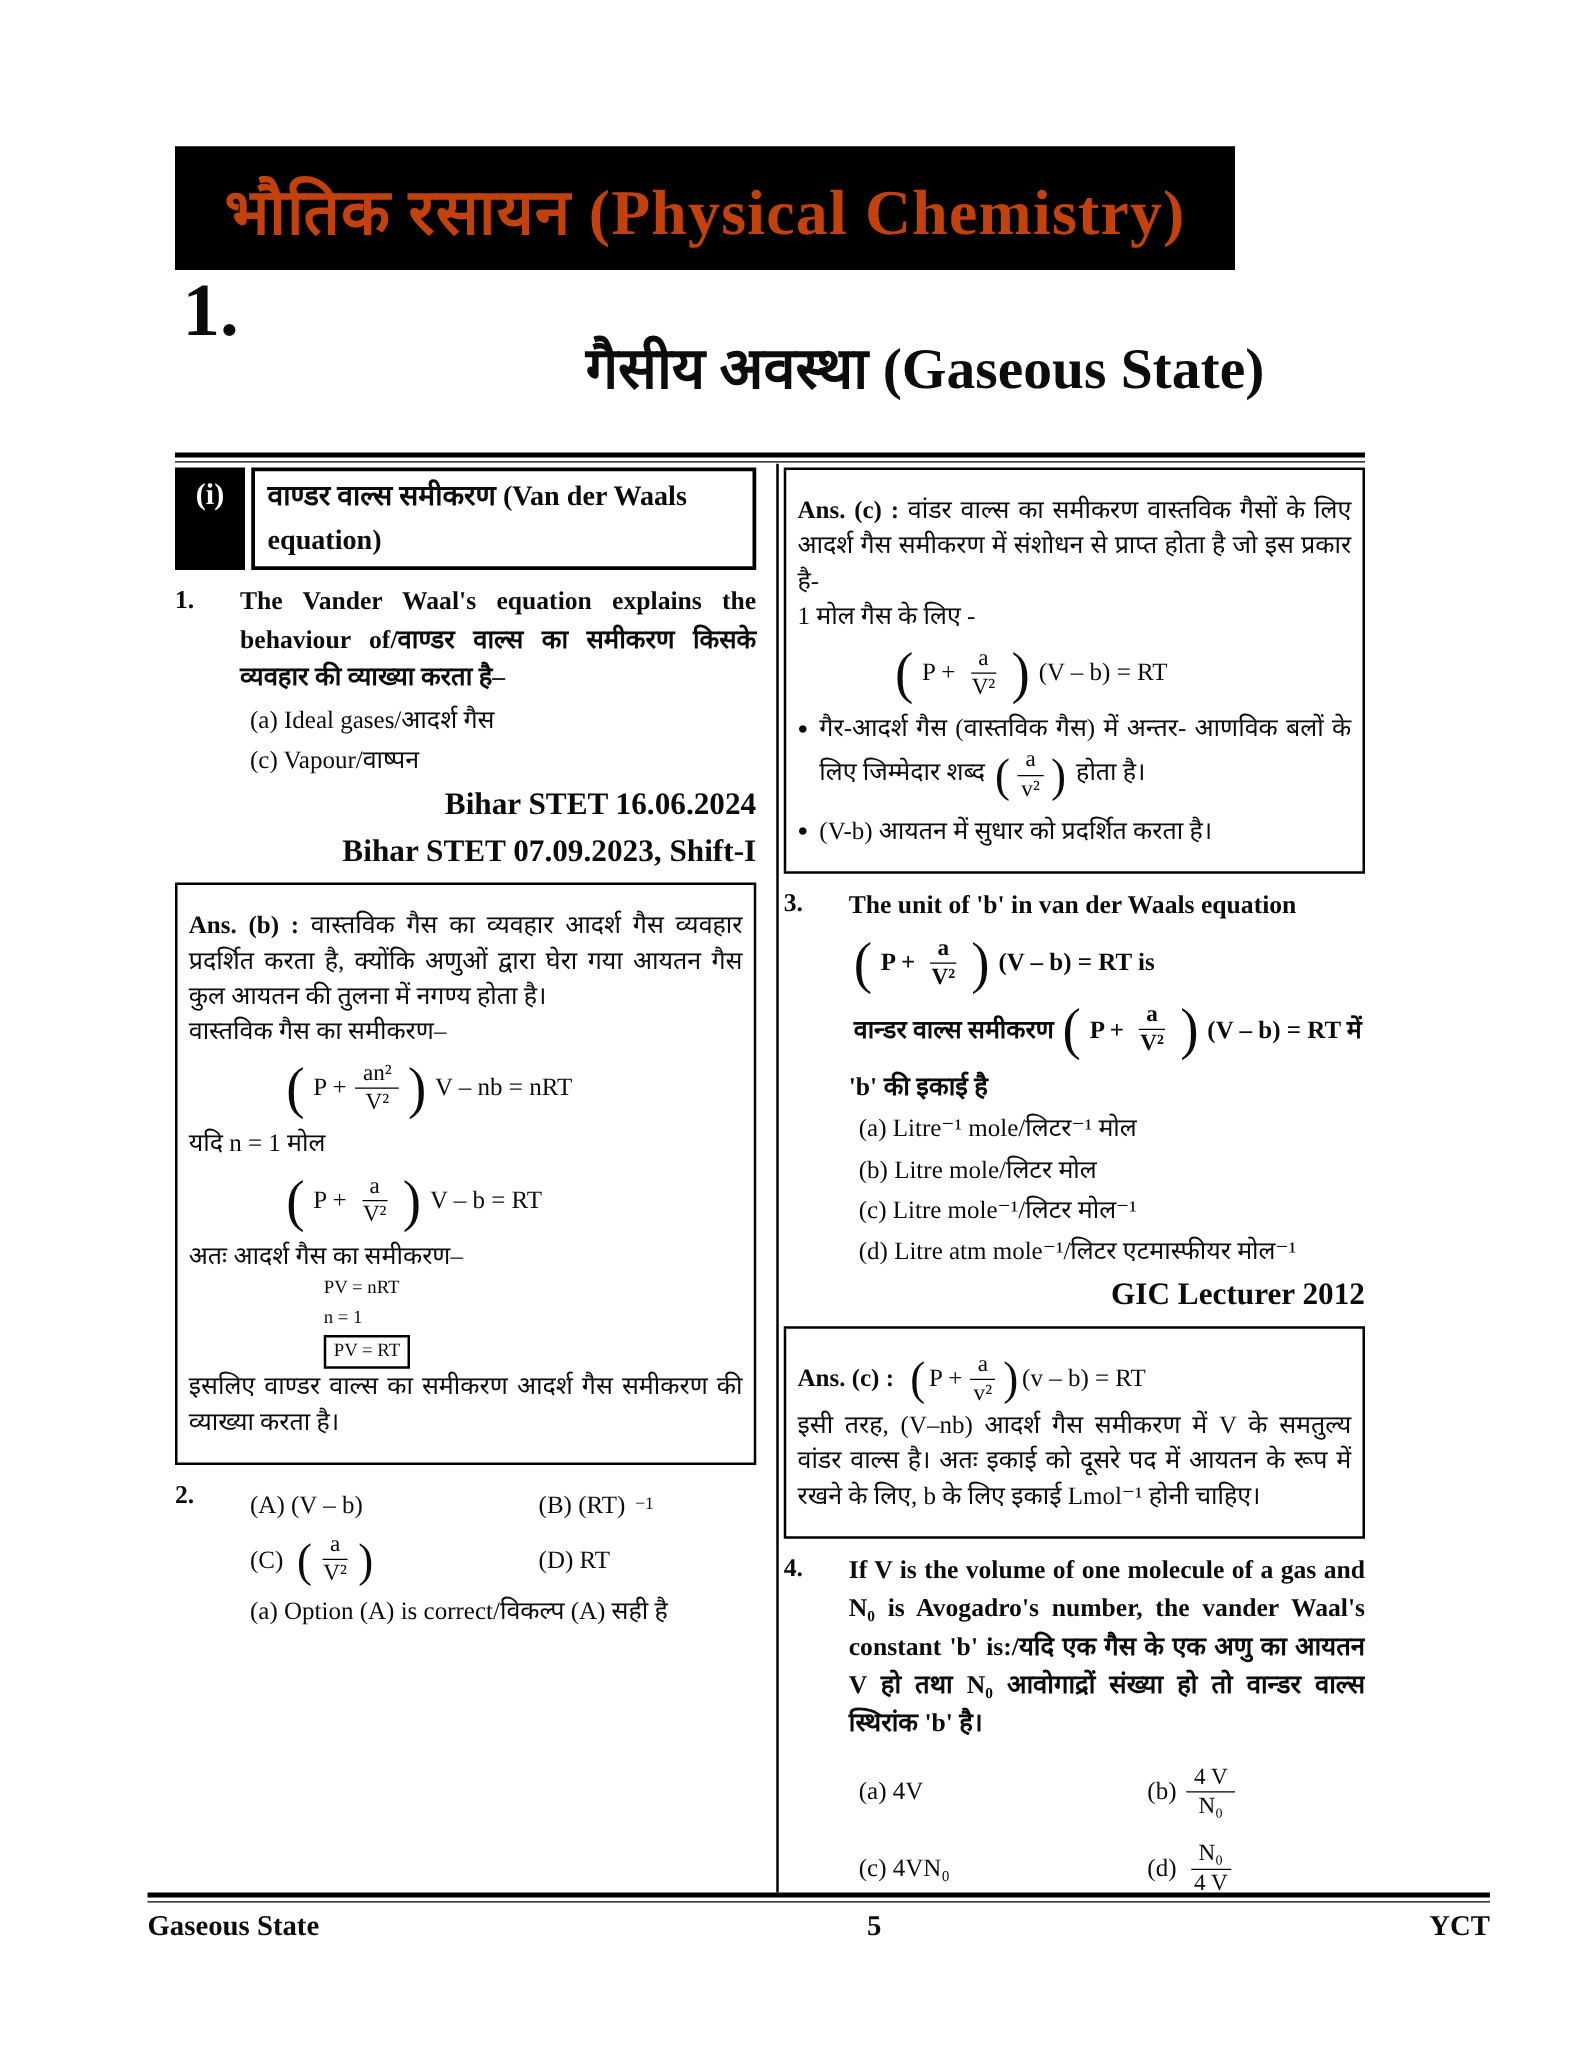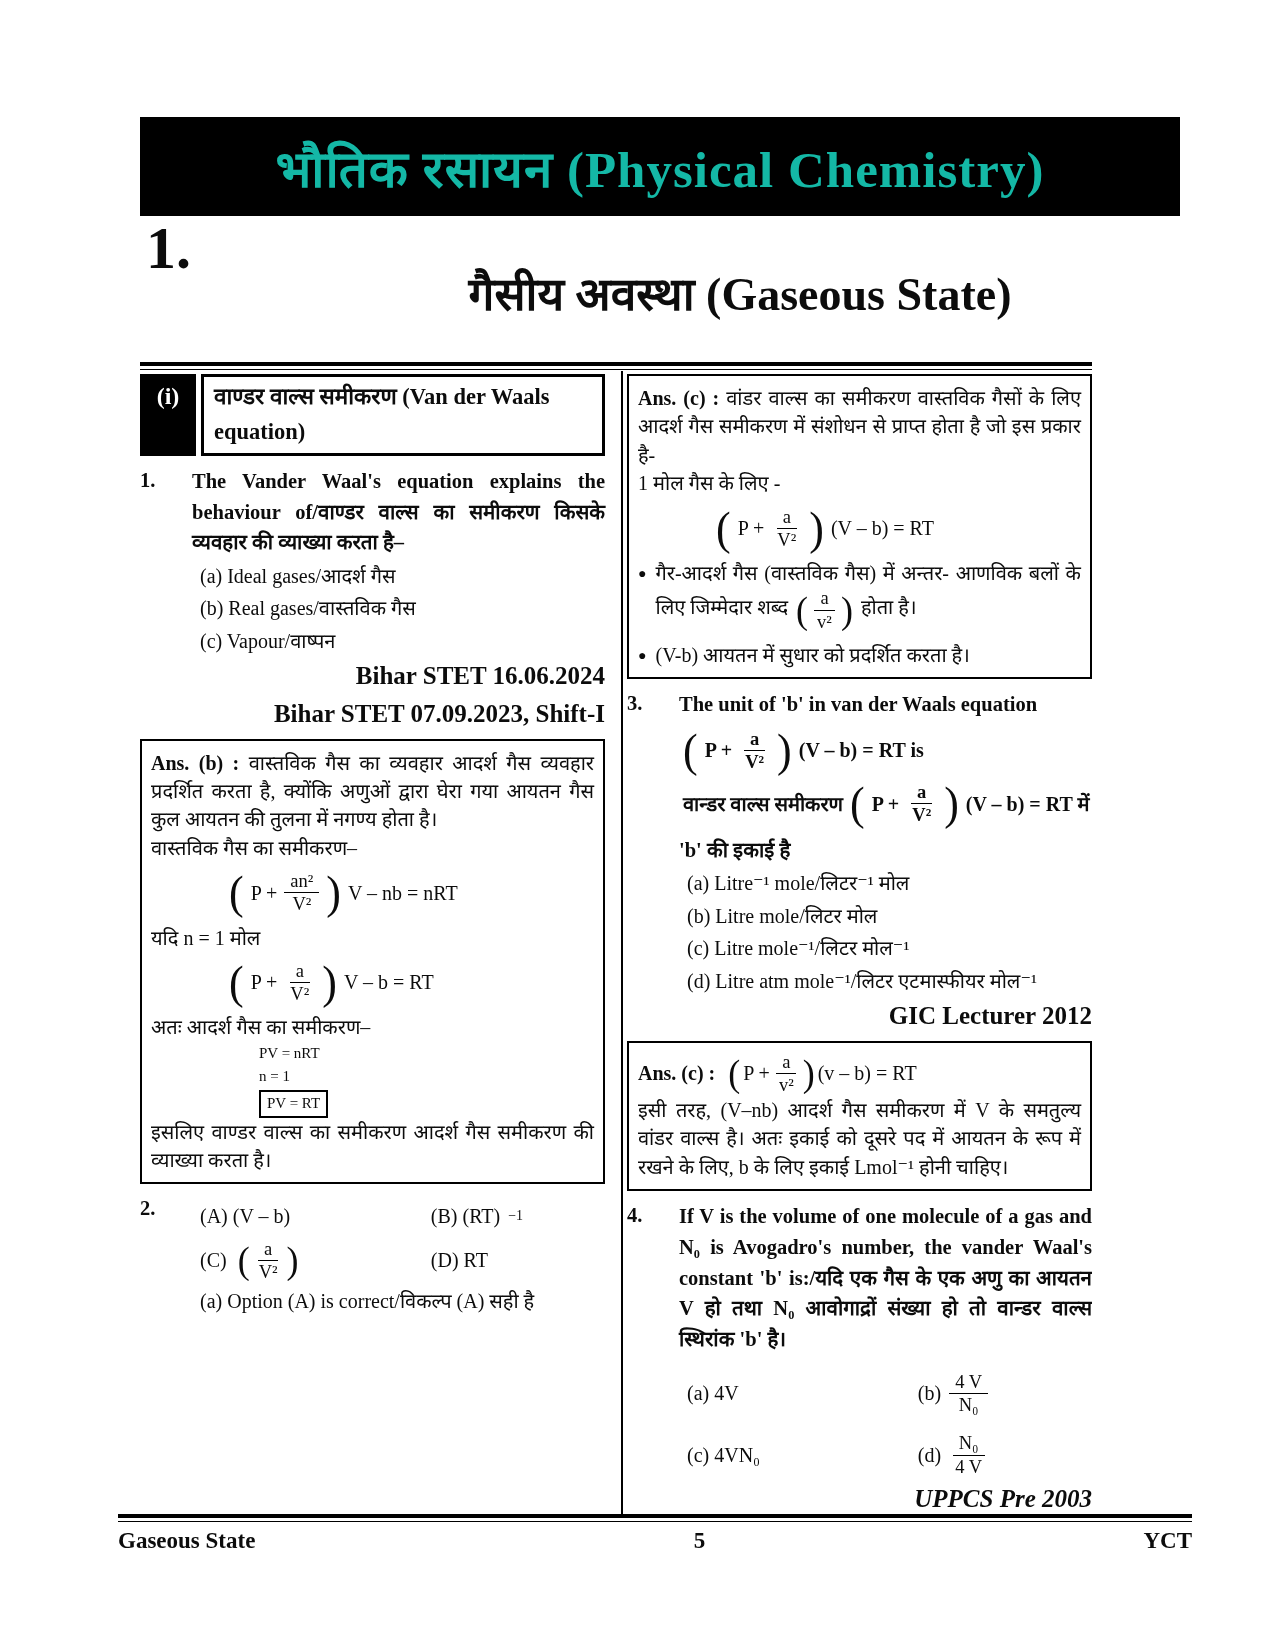--- a/index.html
+++ b/index.html
@@ -3,22 +3,22 @@
 <meta charset="utf-8">
 <style>
   html,body{margin:0;padding:0;background:#e8e8e8;}
   .page{
     position:relative;width:1275px;height:1650px;background:#ffffff;
     font-family:"Liberation Serif","DejaVu Serif",serif;color:#0c0c0c;
     overflow:hidden;
   }
   
   .banner{
-    position:absolute;left:140px;top:117px;width:1040px;height:99px;
-    background:#000;color:#14b8a6;display:flex;align-items:center;justify-content:center;
+    position:absolute;left:140px;top:117px;width:848px;height:99px;
+    background:#000;color:#c2410c;display:flex;align-items:center;justify-content:center;
     font-size:51px;font-weight:bold;letter-spacing:1px;
   }
   .chapnum{position:absolute;left:146px;top:218px;font-size:60px;font-weight:bold;line-height:1;}
   .chaptitle{
     position:absolute;left:340px;top:270px;width:800px;text-align:center;
     font-size:46px;font-weight:bold;line-height:1.1;
   }
   
   .drule{border-top:4px solid #000;border-bottom:1.5px solid #000;height:3px;box-sizing:content-box;}
   .content-rule{position:absolute;left:140px;top:362px;width:952px;}
@@ -37,21 +37,21 @@
           font-weight:bold;font-size:22.5px;line-height:1.55;}
   
   .q{display:flex;margin-top:10px;}
   .qn{width:52px;font-weight:bold;font-size:20.5px;flex:none;}
   .qb{flex:1;}
   .qtext{font-weight:bold;font-size:20.5px;line-height:1.5;text-align:justify;}
   .opts div{margin:4px 0 0 8px;}
   .src{text-align:right;font-weight:bold;font-size:25px;line-height:1.35;margin-top:4px;}
   .src.italic{font-style:italic;}
   
-  .ansbox{border:2px solid #000;padding:8px 9px;margin:8px 0 4px 0;text-align:justify;}
+  .ansbox{border:2px solid #000;padding:18px 9px;margin:8px 0 4px 0;text-align:justify;}
   .anslabel{font-weight:bold;}
   
   .mrow{display:flex;align-items:center;gap:7px;margin:8px 0 8px 78px;font-size:20px;}
   .mrow.bold{font-weight:bold;margin-left:4px;}
   .bp{font-size:44px;font-weight:400;line-height:0.85;display:inline-block;transform:scaleY(1.05);}
   .frac{display:inline-flex;flex-direction:column;align-items:center;font-size:18.5px;line-height:1.2;vertical-align:middle;}
   .fnum{border-bottom:1.6px solid #000;padding:0 6px;}
   .fden{padding:0 6px;}
   .ifrac{display:inline-flex;align-items:center;gap:3px;vertical-align:middle;margin:0 3px;}
   .ifrac .bp{font-size:36px;}
@@ -91,21 +91,20 @@
         <div class="sect-i">(i)</div>
         <div class="sect-t">वाण्डर वाल्स समीकरण (Van der Waals equation)</div>
       </div>
 
       <div class="q">
         <div class="qn">1.</div>
         <div class="qb">
           <div class="qtext">The Vander Waal's equation explains the behaviour of/वाण्डर वाल्स का समीकरण किसके व्यवहार की व्याख्या करता है–</div>
           <div class="opts">
             <div>(a) Ideal gases/आदर्श गैस</div>
-            <div>(b) Real gases/वास्तविक गैस</div>
             <div>(c) Vapour/वाष्पन</div>
           </div>
           <div class="src">Bihar STET 16.06.2024</div>
           <div class="src">Bihar STET 07.09.2023, Shift-I</div>
         </div>
       </div>
 
       <div class="ansbox">
         <span class="anslabel">Ans. (b) :</span>
         <span>वास्तविक गैस का व्यवहार आदर्श गैस व्यवहार प्रदर्शित करता है, क्योंकि अणुओं द्वारा घेरा गया आयतन गैस कुल आयतन की तुलना में नगण्य होता है।</span>

